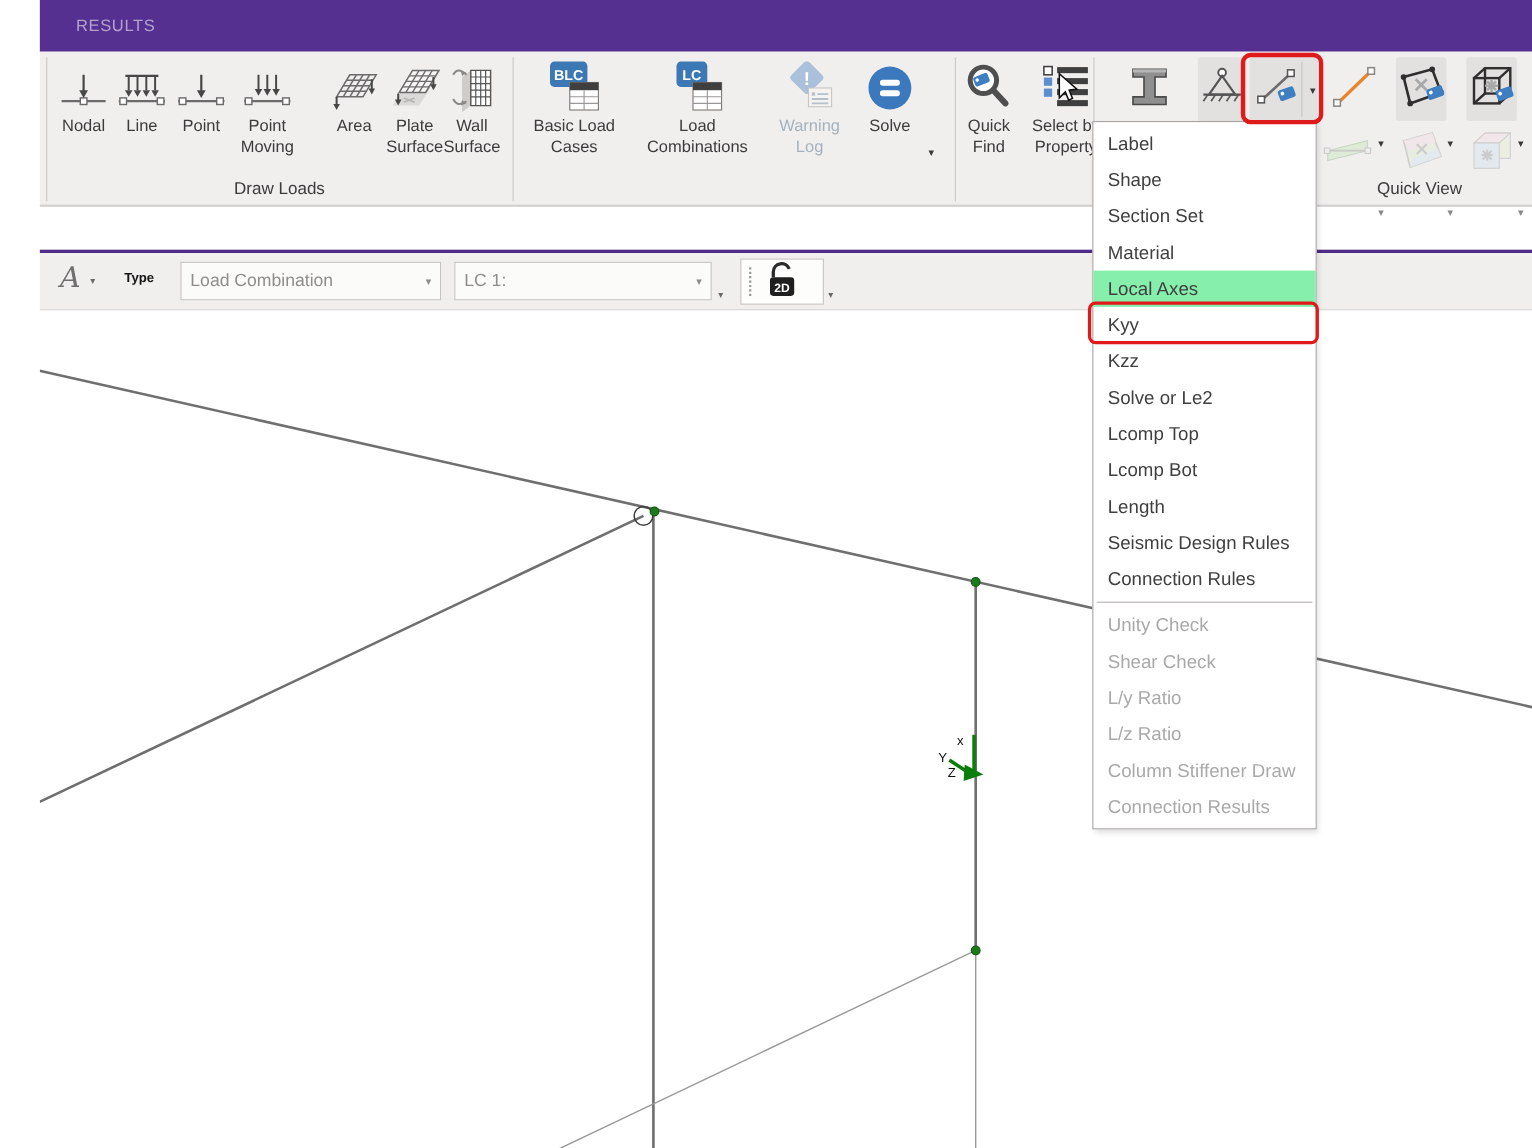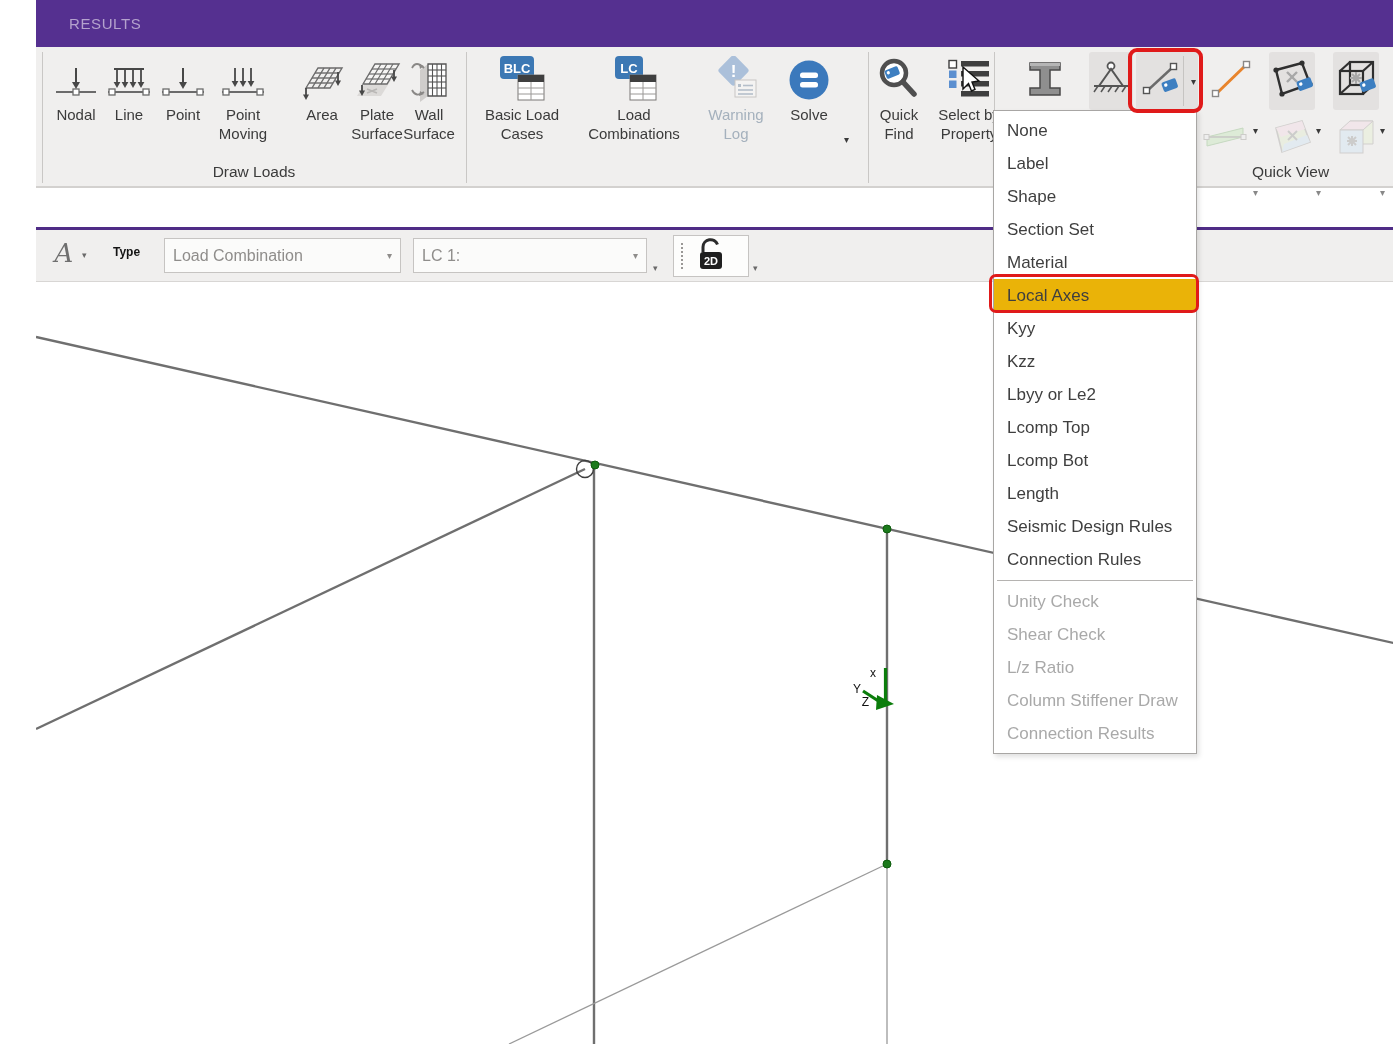--- a/index.html
+++ b/index.html
@@ -51,21 +51,21 @@
   .tline { stroke:#9a9a9a; stroke-width:1.3; }
   .gdot  { fill:#1c7a1c; stroke:#0d5c0d; stroke-width:1; }
   .nodecircle { fill:none; stroke:#3f3f3f; stroke-width:1.4; }
   .axis-label { font-size:12px; fill:#111; font-family:"Liberation Sans", sans-serif; }
 
   
   .menu { position:absolute; left:957px; top:110px; width:204px; background:#fff;
     border:1px solid #a8a6a4; padding:3px 0; z-index:30; box-shadow:2px 3px 5px rgba(0,0,0,.12); }
   .mi { height:33px; line-height:33px; padding-left:13px; font-size:17px; color:#3f3f3f;
     white-space:nowrap; cursor:default; }
-  .mi.selected { background:#eab308; }
+  .mi.selected { background:#86efac; }
   .mi.disabled { color:#a9a9a9; }
   .msep { height:1px; background:#b5b3b1; margin:4px 3px; }
 
   
   .redbox { position:absolute; border:4px solid #e01a1a; border-radius:9px; z-index:50; pointer-events:none; }
   .redbox.ribbon-hl { left:1092px; top:48px; width:75px; height:65px; }
   .redbox.menu-hl { left:953px; top:274px; width:210px; height:39px; border-width:3.5px; border-radius:7px; }
 </style>
 </head>
 <body>
@@ -521,37 +521,37 @@
       <line x1="849.5" y1="420" x2="849.5" y2="385" stroke="#0b7d0b" stroke-width="3.2"></line>
       <line x1="827" y1="408" x2="844" y2="419" stroke="#0b7d0b" stroke-width="3.2"></line>
       <polygon points="841,412 858,421 840,427" fill="#0b7d0b"></polygon>
       <text x="840" y="394" text-anchor="end" class="axis-label">x</text>
       <text x="825" y="410" text-anchor="end" class="axis-label">Y</text>
       <text x="833" y="423" text-anchor="end" class="axis-label">Z</text>
     </g>
   </svg>
 
   <div class="menu">
-    <div class="mi">None</div>
     <div class="mi">Label</div>
     <div class="mi">Shape</div>
     <div class="mi">Section Set</div>
     <div class="mi">Material</div>
     <div class="mi selected">Local Axes</div>
     <div class="mi">Kyy</div>
     <div class="mi">Kzz</div>
-    <div class="mi">Lbyy or Le2</div>
+    <div class="mi">Solve or Le2</div>
     <div class="mi">Lcomp Top</div>
     <div class="mi">Lcomp Bot</div>
     <div class="mi">Length</div>
     <div class="mi">Seismic Design Rules</div>
     <div class="mi">Connection Rules</div>
     <div class="msep"></div>
     <div class="mi disabled">Unity Check</div>
     <div class="mi disabled">Shear Check</div>
+    <div class="mi disabled">L/y Ratio</div>
     <div class="mi disabled">L/z Ratio</div>
     <div class="mi disabled">Column Stiffener Draw</div>
     <div class="mi disabled">Connection Results</div>
   </div>
 
   <div class="redbox ribbon-hl"></div>
   <div class="redbox menu-hl"></div>
 
 </div>
 

